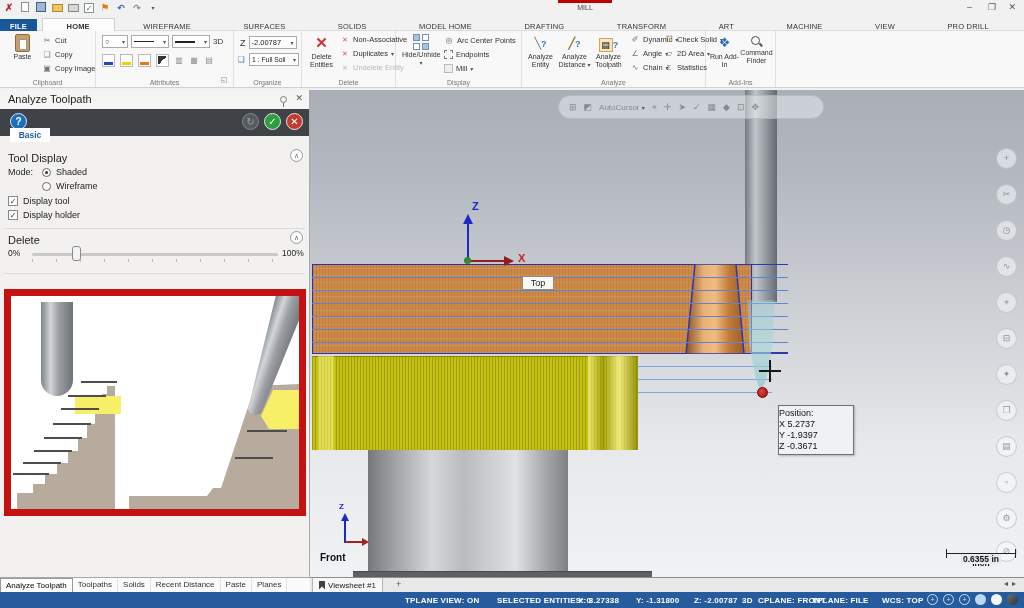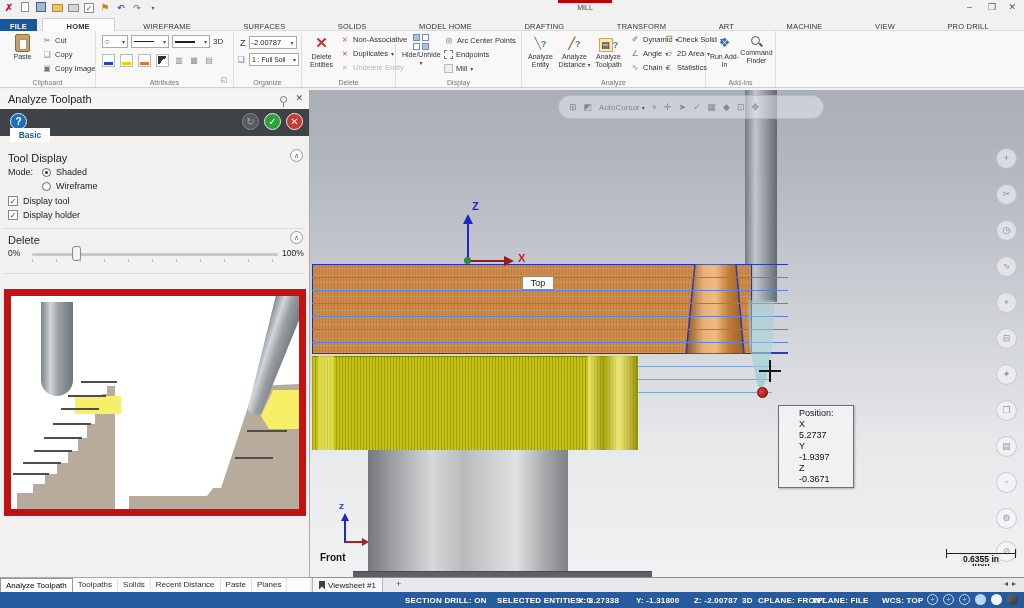--- a/index.html
+++ b/index.html
@@ -122,21 +122,21 @@
      background:linear-gradient(90deg,#75777a,#9c9ea1 12%,#d6d7d8 32%,#b9babc 48%,#c9cacc 58%,#e0e1e2 74%,#a8aaac 88%,#7e8083);}
   .baseplate{position:absolute;left:43px;top:481px;width:299px;height:7px;background:#5d6165;border-top:1px solid #484c50;}
   .tealtip{position:absolute;left:437px;top:210px;width:28px;height:92px;
      clip-path:polygon(2% 0,98% 0,92% 48%,66% 88%,50% 100%,34% 88%,8% 48%);
      background:linear-gradient(180deg,rgba(150,200,205,.45),rgba(168,216,219,.62) 55%,rgba(140,196,201,.72));}
   .reddot{position:absolute;left:447px;top:297px;width:11px;height:11px;border-radius:50%;
      background:radial-gradient(circle at 35% 35%,#e24040,#a50d0d);border:1px solid #6d0808;}
   .xhair-h{position:absolute;left:449px;top:280px;width:22px;height:2px;background:#17181a;}
   .xhair-v{position:absolute;left:459px;top:270px;width:2px;height:22px;background:#17181a;}
   .postip{position:absolute;left:468px;top:315px;width:76px;background:#eff1f2;border:1px solid #707070;
-     box-shadow:1px 1px 2px rgba(0,0,0,.25);font-size:9px;color:#111;padding:2px 20px;line-height:11px;}
+     box-shadow:1px 1px 2px rgba(0,0,0,.25);font-size:9px;color:#111;padding:2px 0;line-height:11px;}
   .arrow-line{position:absolute;background:#1e28c8;}
   .tri{position:absolute;width:0;height:0;}
   .axis-z{color:#1e28c8;font-weight:bold;}
   .axis-x{color:#cc2222;font-weight:bold;}
   .toplabel{position:absolute;left:212px;top:186px;width:32px;height:14px;background:#f8f8f5;border:1px solid #8a8a8a;
      font-size:9px;color:#222;text-align:center;line-height:13px;}
   .frontlabel{position:absolute;left:10px;top:462px;font-size:10px;font-weight:bold;color:#111;}
   .rcirc{position:absolute;left:686px;width:21px;height:21px;border-radius:50%;
      background:rgba(248,250,251,.55);border:1px solid rgba(175,180,186,.6);
      font-size:9px;line-height:19px;text-align:center;color:rgba(85,90,96,.6);}
@@ -590,21 +590,21 @@
   <div class="vsrow">
     <div class="vstab">
       <span class="bm"></span>
       <span>Viewsheet #1</span>
     </div>
     <span class="vsadd">+</span>
     <span class="vsnav"><span>◂</span><span>▸</span></span>
   </div>
 
   <div class="statusbar">
-    <span class="st" style="left:405px">SECTION DRILL: ON</span>
+    <span class="st" style="left:405px">TPLANE VIEW: ON</span>
     <span class="st" style="left:497px">SELECTED ENTITIES: 0</span>
     <span class="st" style="left:578px">X:  3.27338</span>
     <span class="st" style="left:636px">Y:  -1.31800</span>
     <span class="st" style="left:694px">Z:  -2.00787</span>
     <span class="st" style="left:742px">3D</span>
     <span class="st" style="left:758px">CPLANE: FRONT</span>
     <span class="st" style="left:812px">TPLANE: FILE</span>
     <span class="st" style="left:882px">WCS: TOP</span>
     <div class="st-icons">
       <span class="stc">+</span>

